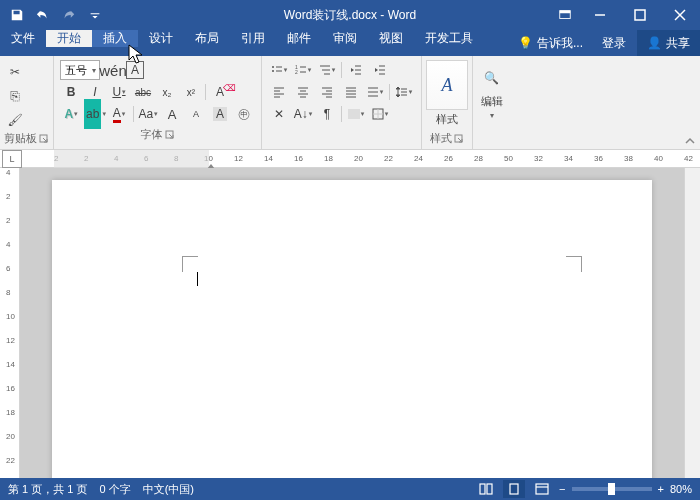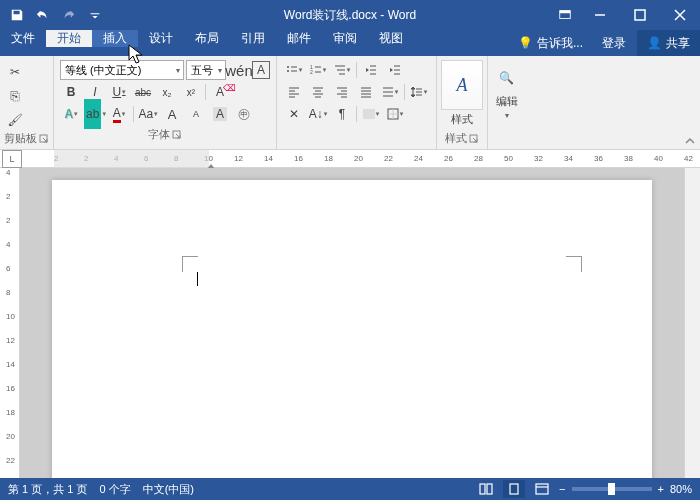--- a/index.html
+++ b/index.html
@@ -114,20 +114,21 @@
 <div class="tabs">
   <div class="tab">文件</div>
   <div class="tab active">开始</div>
   <div class="tab hover">插入</div>
   <div class="tab">设计</div>
   <div class="tab">布局</div>
   <div class="tab">引用</div>
   <div class="tab">邮件</div>
   <div class="tab">审阅</div>
   <div class="tab">视图</div>
+  <div class="tab">开发工具</div>
   <div class="tabs-right">
     <div class="tell-me">
         <span>💡</span>
         <span>告诉我...</span>
       </div>
     <div class="tab">登录</div>
     <div class="share-btn">
         <span>👤</span>
         <span>共享</span>
       </div>
@@ -148,23 +149,20 @@
         <svg class="dlauncher" viewBox="0 0 10 10">
           <rect x="1" y="1" width="7" height="7" fill="none" stroke="#888"></rect>
           <path d="M4 4l4 4M8 5v3H5" stroke="#888" fill="none"></path>
         </svg>
       </div>
   </div>
 
   <div class="group">
     <div class="font-rows">
       <div class="row">
-        <div class="combo font-name">
-            <span>等线 (中文正文)</span>
-          </div>
         <div class="combo font-size">
             <span>五号</span>
           </div>
         <div class="icon-btn" style="font-size:15px">wén</div>
         <div class="icon-btn" style="border:1px solid #666;width:18px;height:18px">A</div>
       </div>
       <div class="row">
         <div class="icon-btn" style="font-weight:bold">B</div>
         <div class="icon-btn" style="font-style:italic">I</div>
         <div class="icon-btn dd" style="text-decoration:underline">U</div>

